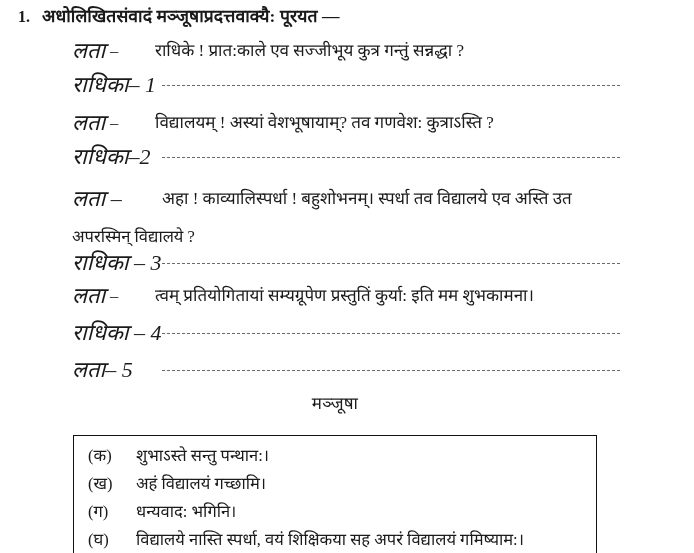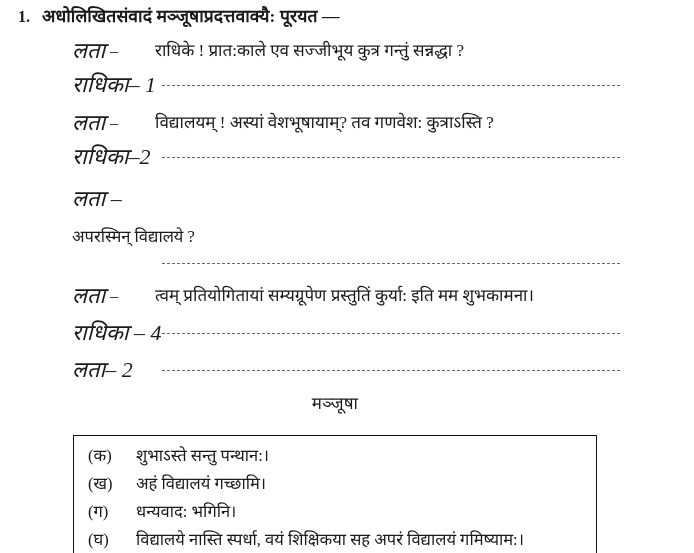--- a/index.html
+++ b/index.html
@@ -182,40 +182,42 @@
       <span class="utter">विद्यालयम् ! अस्यां वेशभूषायाम्? तव गणवेश: कुत्राऽस्ति ?</span>
     </div>
 
     <div class="row" style="top:144px;">
       <span class="speaker">राधिका–2</span>
       <span class="blankline"></span>
     </div>
 
     <div class="row wide" style="top:186px;">
       <span class="speaker">लता –</span>
+      <span class="utter">अहा ! काव्यालिस्पर्धा ! बहुशोभनम्‌। स्पर्धा तव विद्यालये एव अस्ति उत</span>
     </div>
     <div class="contline" style="top:224px;">अपरस्मिन् विद्यालये ?</div>
 
     <div class="row" style="top:250px;">
+      <span class="speaker">राधिका – 3</span>
       <span class="blankline"></span>
     </div>
 
     <div class="row" style="top:283px;">
       <span class="speaker">लता</span>
       <span class="dash">–</span>
       <span class="utter">त्वम् प्रतियोगितायां सम्यग्रूपेण प्रस्तुतिं कुर्या: इति मम शुभकामना।</span>
     </div>
 
     <div class="row" style="top:320px;">
       <span class="speaker">राधिका – 4</span>
       <span class="blankline"></span>
     </div>
 
     <div class="row" style="top:357px;">
-      <span class="speaker">लता–   2</span>
+      <span class="speaker">लता–   5</span>
       <span class="blankline"></span>
     </div>
 
   </div>
 
   <div class="manjusha-title">
     <span>मञ्जूषा</span>
   </div>
 
   <div class="mbox">

